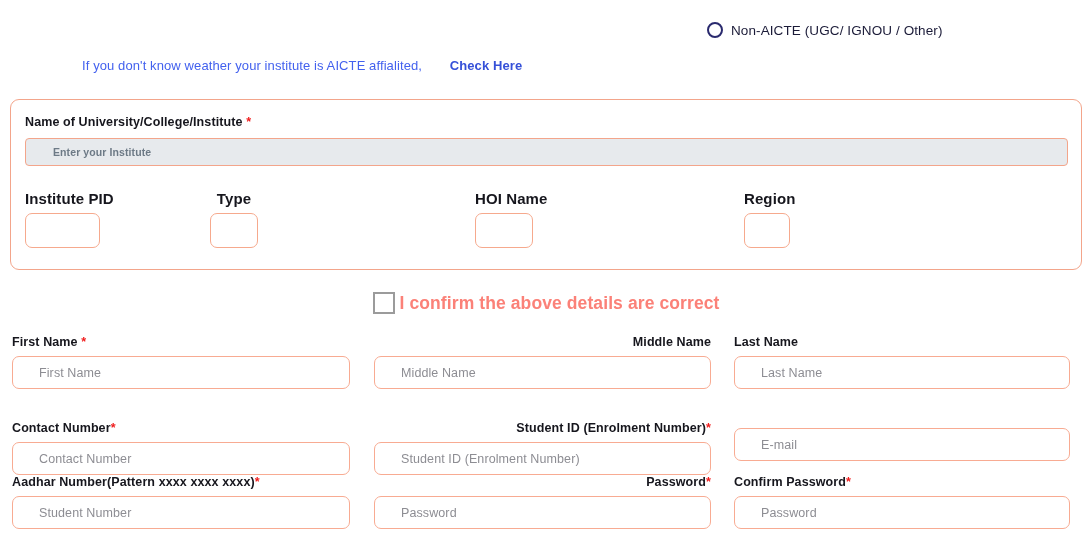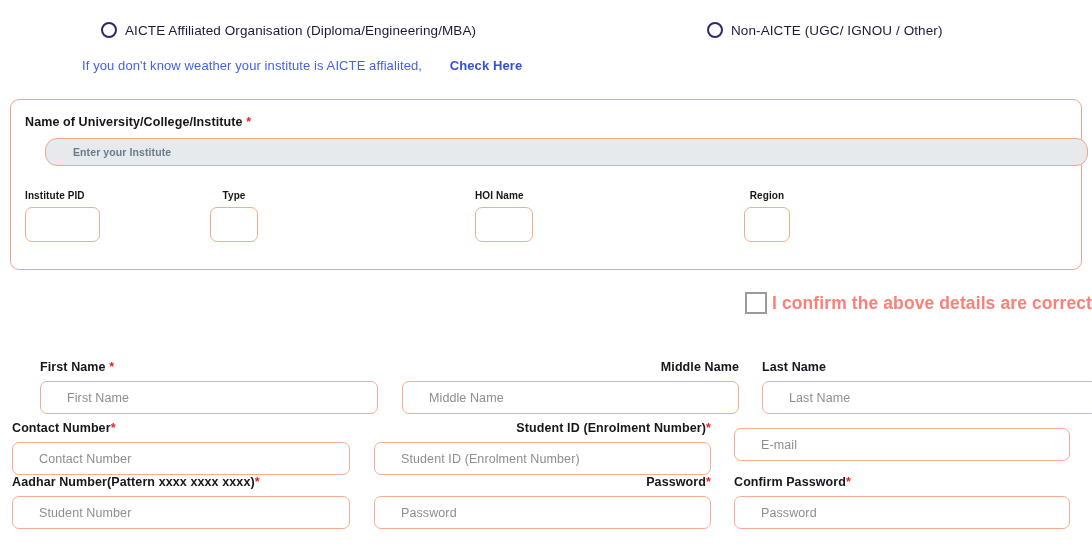--- a/index.html
+++ b/index.html
@@ -36,45 +36,45 @@
     border:1.5px solid #f3a58b;border-radius:9px;box-sizing:border-box;
     background:#fff;
   }
   .panel-label{
     position:absolute;left:14px;top:15px;
     font-size:12.5px;font-weight:700;color:#16161d;letter-spacing:.1px;
   }
   .req{color:#f01d1d;font-weight:700;}
   .inst-input{
     position:absolute;left:14px;top:38px;width:1043px;height:28px;
-    background:#e7eaed;border:1px solid #f3a58b;border-radius:12px;
-    box-sizing:border-box;display:flex;align-items:center;margin-left:20px;
+    background:#e7eaed;border:1px solid #f3a58b;border-radius:4px;
+    box-sizing:border-box;display:flex;align-items:center;
   }
   .inst-input .ph{
     margin-left:27px;font-size:10.5px;font-weight:700;color:#6d7a86;letter-spacing:.1px;
   }
 
   .mini{position:absolute;}
   .mini .mlab{
-    font-size:10px;font-weight:700;color:#16161d;letter-spacing:.1px;white-space:nowrap;
+    font-size:15px;font-weight:700;color:#16161d;letter-spacing:.1px;white-space:nowrap;
   }
   .mini .mbox{
     margin-top:6px;height:35px;border:1.5px solid #f6a98d;border-radius:7px;
     background:#fff;box-sizing:border-box;
   }
   .m1{left:14px;top:90px;width:75px;}
   .m2{left:199px;top:90px;width:48px;}
   .m3{left:464px;top:90px;width:58px;}
   .m4{left:733px;top:90px;width:46px;}
   .m2 .mlab,.m4 .mlab{text-align:center;}
 
   
   .confirm{
     position:absolute;left:0;top:292px;width:1092px;
-    display:flex;align-items:center;justify-content:flex-end;gap:5px;
+    display:flex;align-items:center;justify-content:center;gap:5px;
   }
   .cbox{
     width:22px;height:22px;border:2px solid #9b9b9b;background:#fff;
     box-sizing:border-box;flex:none;
   }
   .ctext{font-size:17.5px;font-weight:700;color:#fb8178;letter-spacing:.1px;}
 
   
   .field{position:absolute;}
   .flab{
@@ -83,34 +83,30 @@
   .finput{
     margin-top:7px;height:33px;border:1.5px solid #f8ab92;border-radius:7px;
     background:#fff;box-sizing:border-box;display:flex;align-items:center;
   }
   .finput .ph{
     margin-left:26px;font-size:12.5px;color:#8d8d93;letter-spacing:.1px;
   }
   .c1{left:12px;width:338px;}
   .c2{left:374px;width:337px;text-align:right;}
   .c3{left:734px;width:336px;}
-  .rw1{top:360px;margin-left:28px;}
+  .rw1{top:335px;}
   .rw2{top:421px;}
   .rw3{top:475px;}
 </style>
 </head>
 <body>
 
 <div class="page">
 
   <div class="radio-row">
-    <div class="radio-opt r1">
-      <span class="radio-ring"></span>
-      <span class="radio-label">AICTE Affiliated Organisation (Diploma/Engineering/MBA)</span>
-    </div>
     <div class="radio-opt r2">
       <span class="radio-ring"></span>
       <span class="radio-label">Non-AICTE (UGC/ IGNOU / Other)</span>
     </div>
   </div>
 
   <div class="helper"><span>If you don't know weather your institute is AICTE affialited, </span><a class="lnk" href="#">Check Here</a></div>
 
   <div class="panel">
 

